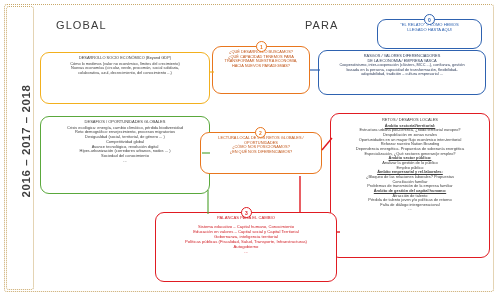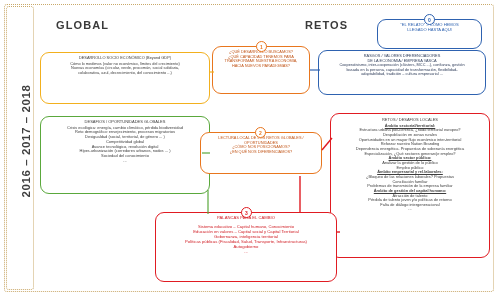--- a/index.html
+++ b/index.html
@@ -45,21 +45,21 @@
     font-weight:bold;
     color:#3f3f3f;
     letter-spacing:0.6px;
     white-space:nowrap;
   }
 
   
   .col-head{
     position:absolute;
     font-size:11px;
-    font-weight:bold;
+    font-weight:normal;
     color:#3a3a3a;
     letter-spacing:1.1px;
   }
   #head-global{ left:56px; top:19px; }
   #head-local { left:305px; top:19px; }
 
   
   .box{
     position:absolute;
     box-sizing:border-box;
@@ -182,21 +182,21 @@
     <path d="M300,176 L300,212" stroke="#e01b22" stroke-width="1.4" fill="none"></path>
   </svg>
 
   <div class="outer-frame"></div>
 
   <div class="year-band">
     <div class="year-text">2016 – 2017 – 2018</div>
   </div>
 
   <div class="col-head" id="head-global">GLOBAL</div>
-  <div class="col-head" id="head-local">RETOS</div>
+  <div class="col-head" id="head-local">PARA</div>
 
   <div class="badge badge-blue" id="badge-0">0</div>
 
   <div class="badge badge-orange" id="badge-1">1</div>
 
   <div class="badge badge-orange" id="badge-2">2</div>
 
   <div class="badge badge-red" id="badge-3">3</div>
 
   <div class="box b-yellow" id="box-desarrollo">

